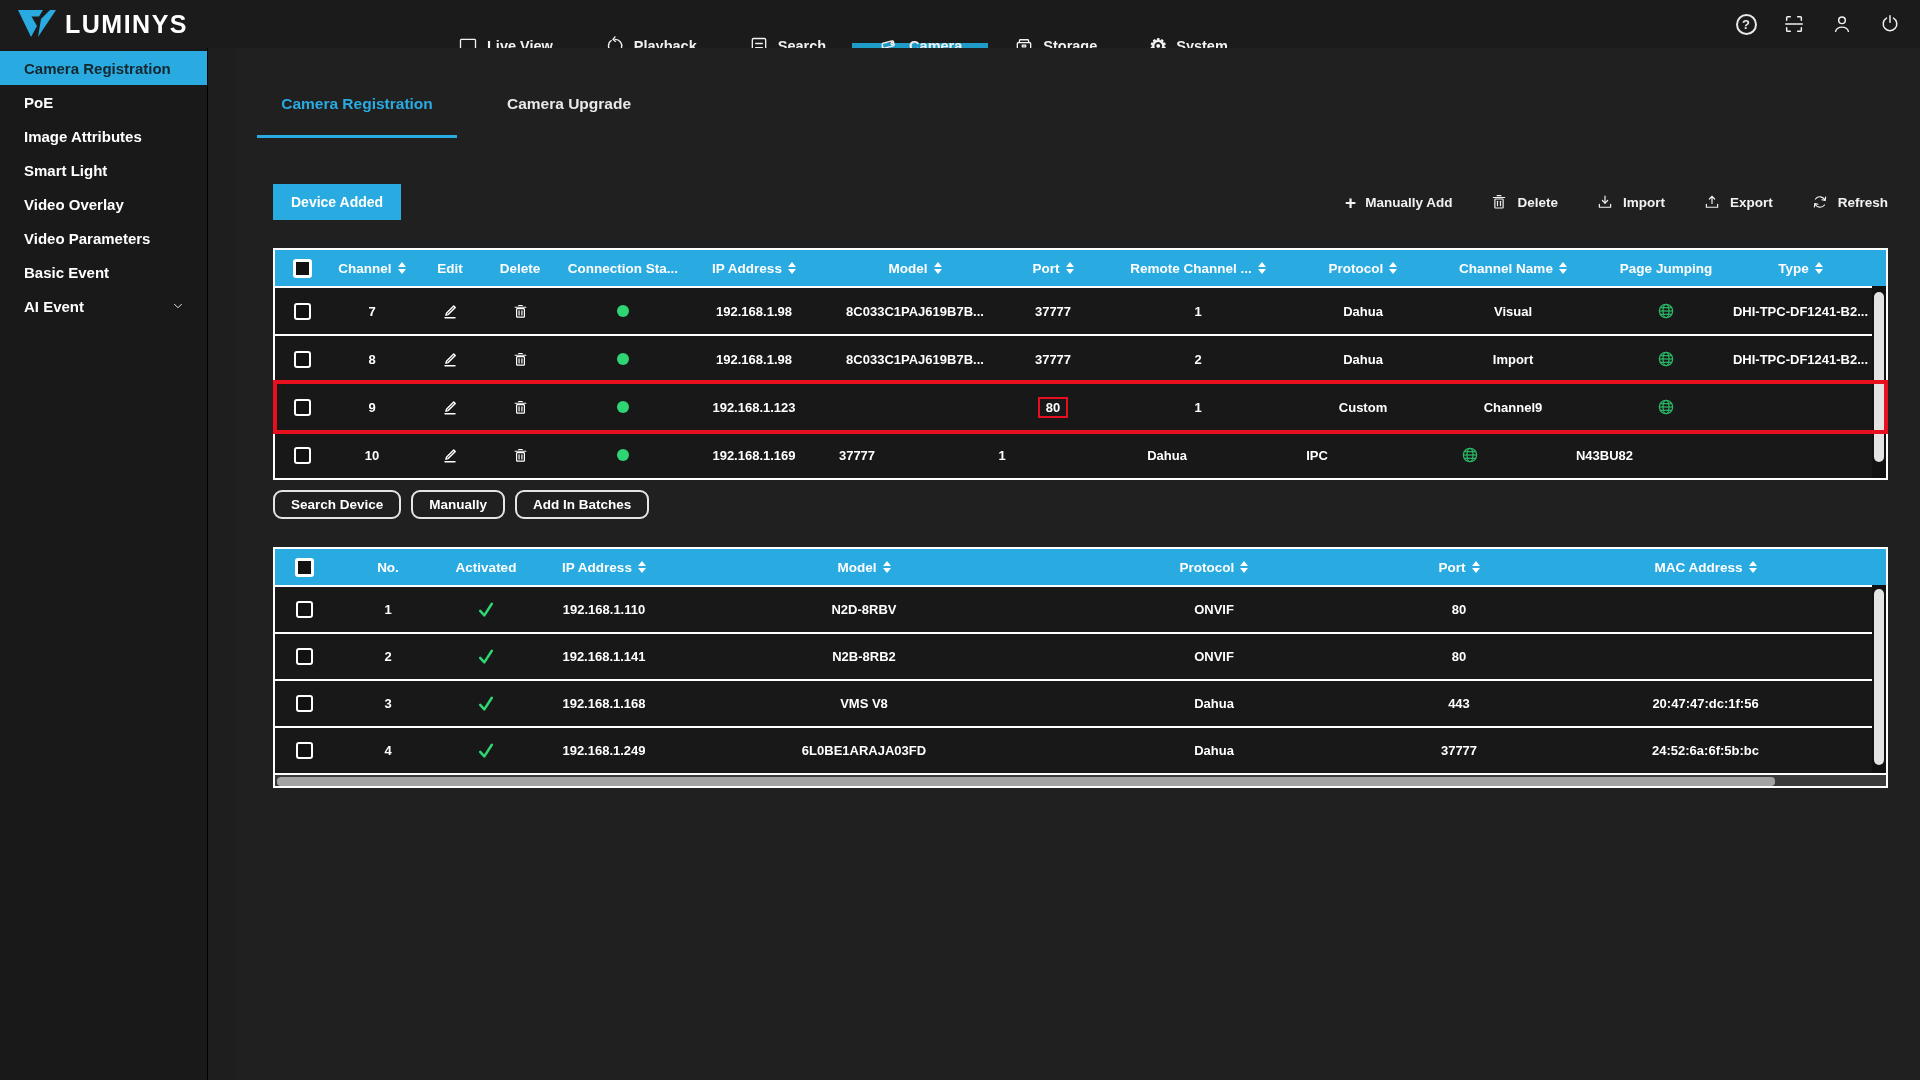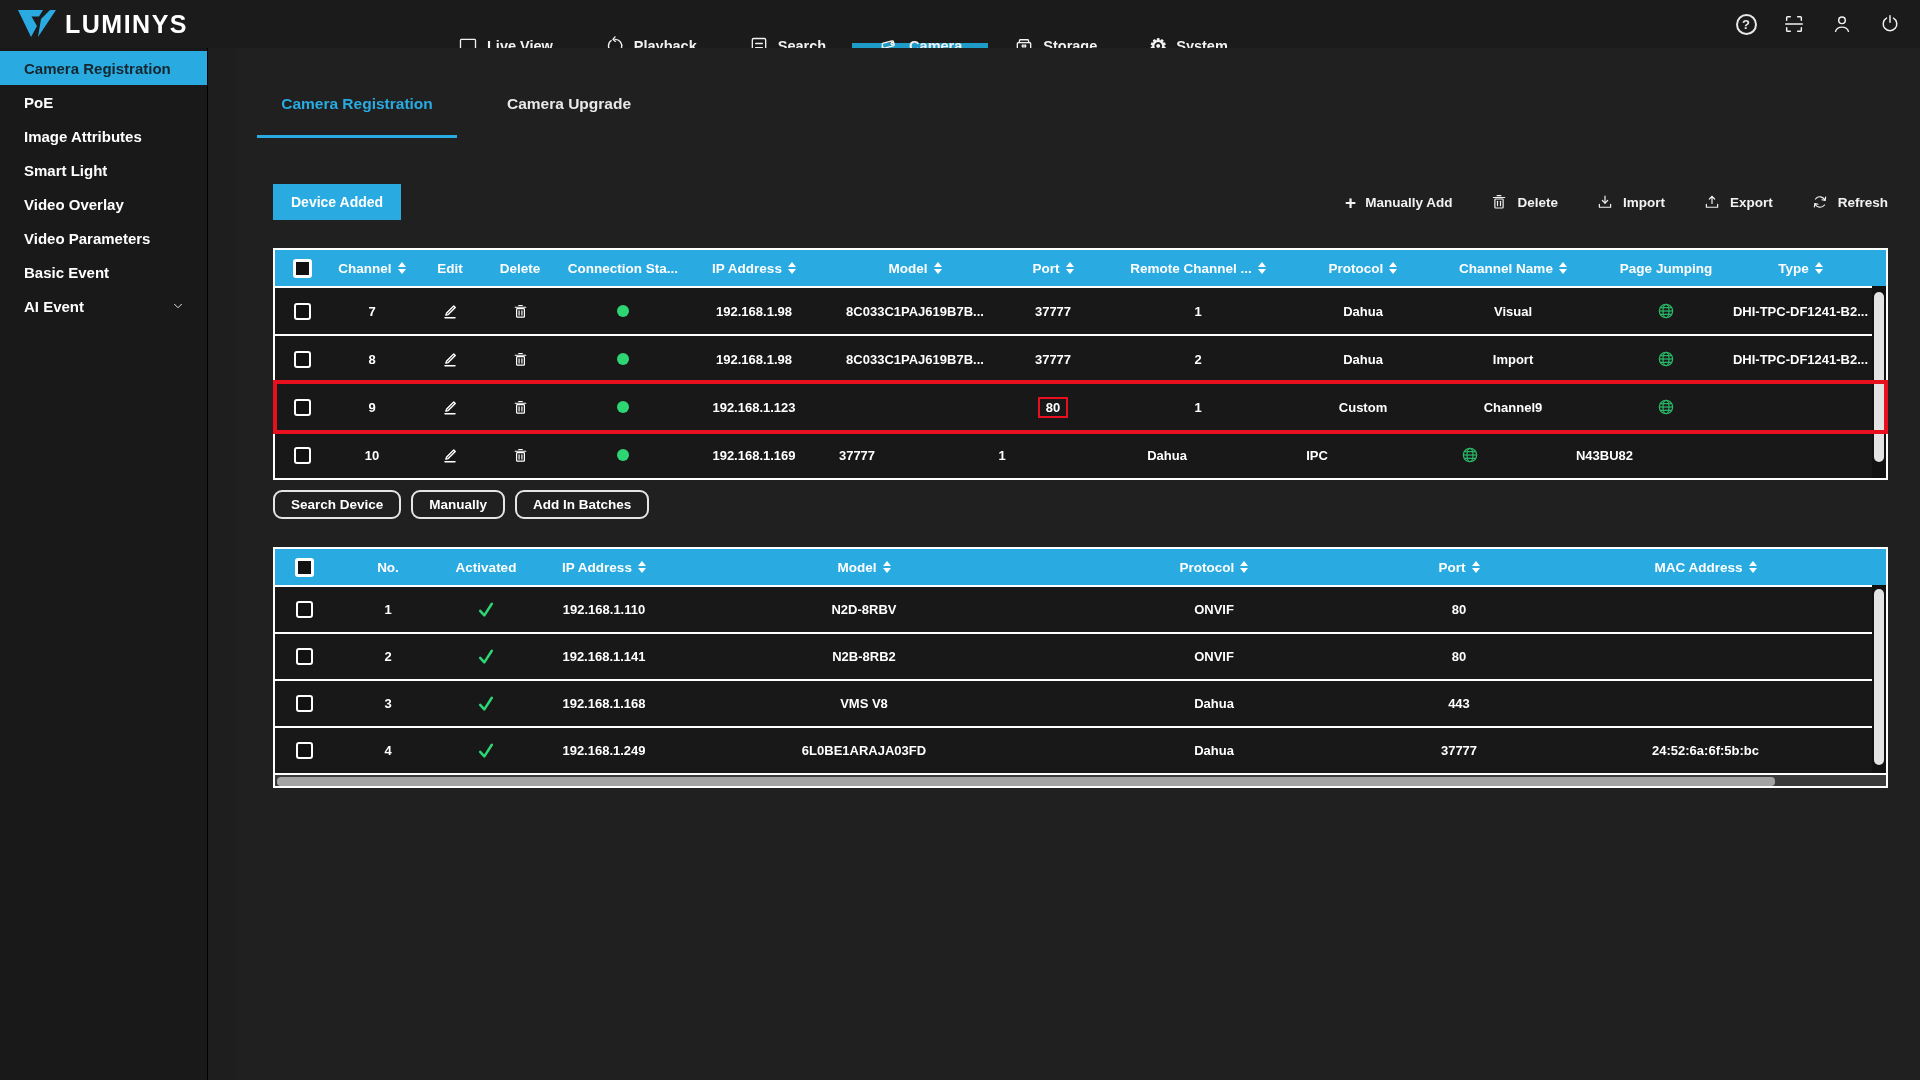--- a/index.html
+++ b/index.html
@@ -599,20 +599,21 @@
               <div class="td d1">3</div>
               <div class="td d2">
                   <svg class="check" width="20" height="20" viewBox="0 0 24 24">
                     <polyline points="5 13 10 18.5 19 4.5"></polyline>
                   </svg>
                 </div>
               <div class="td d3">192.168.1.168</div>
               <div class="td d4">VMS V8</div>
               <div class="td d5">Dahua</div>
               <div class="td d6">443</div>
+              <div class="td d7">20:47:47:dc:1f:56</div>
             </div>
             <div class="row">
               <div class="td d0">
                   <span class="cb"></span>
                 </div>
               <div class="td d1">4</div>
               <div class="td d2">
                   <svg class="check" width="20" height="20" viewBox="0 0 24 24">
                     <polyline points="5 13 10 18.5 19 4.5"></polyline>
                   </svg>

